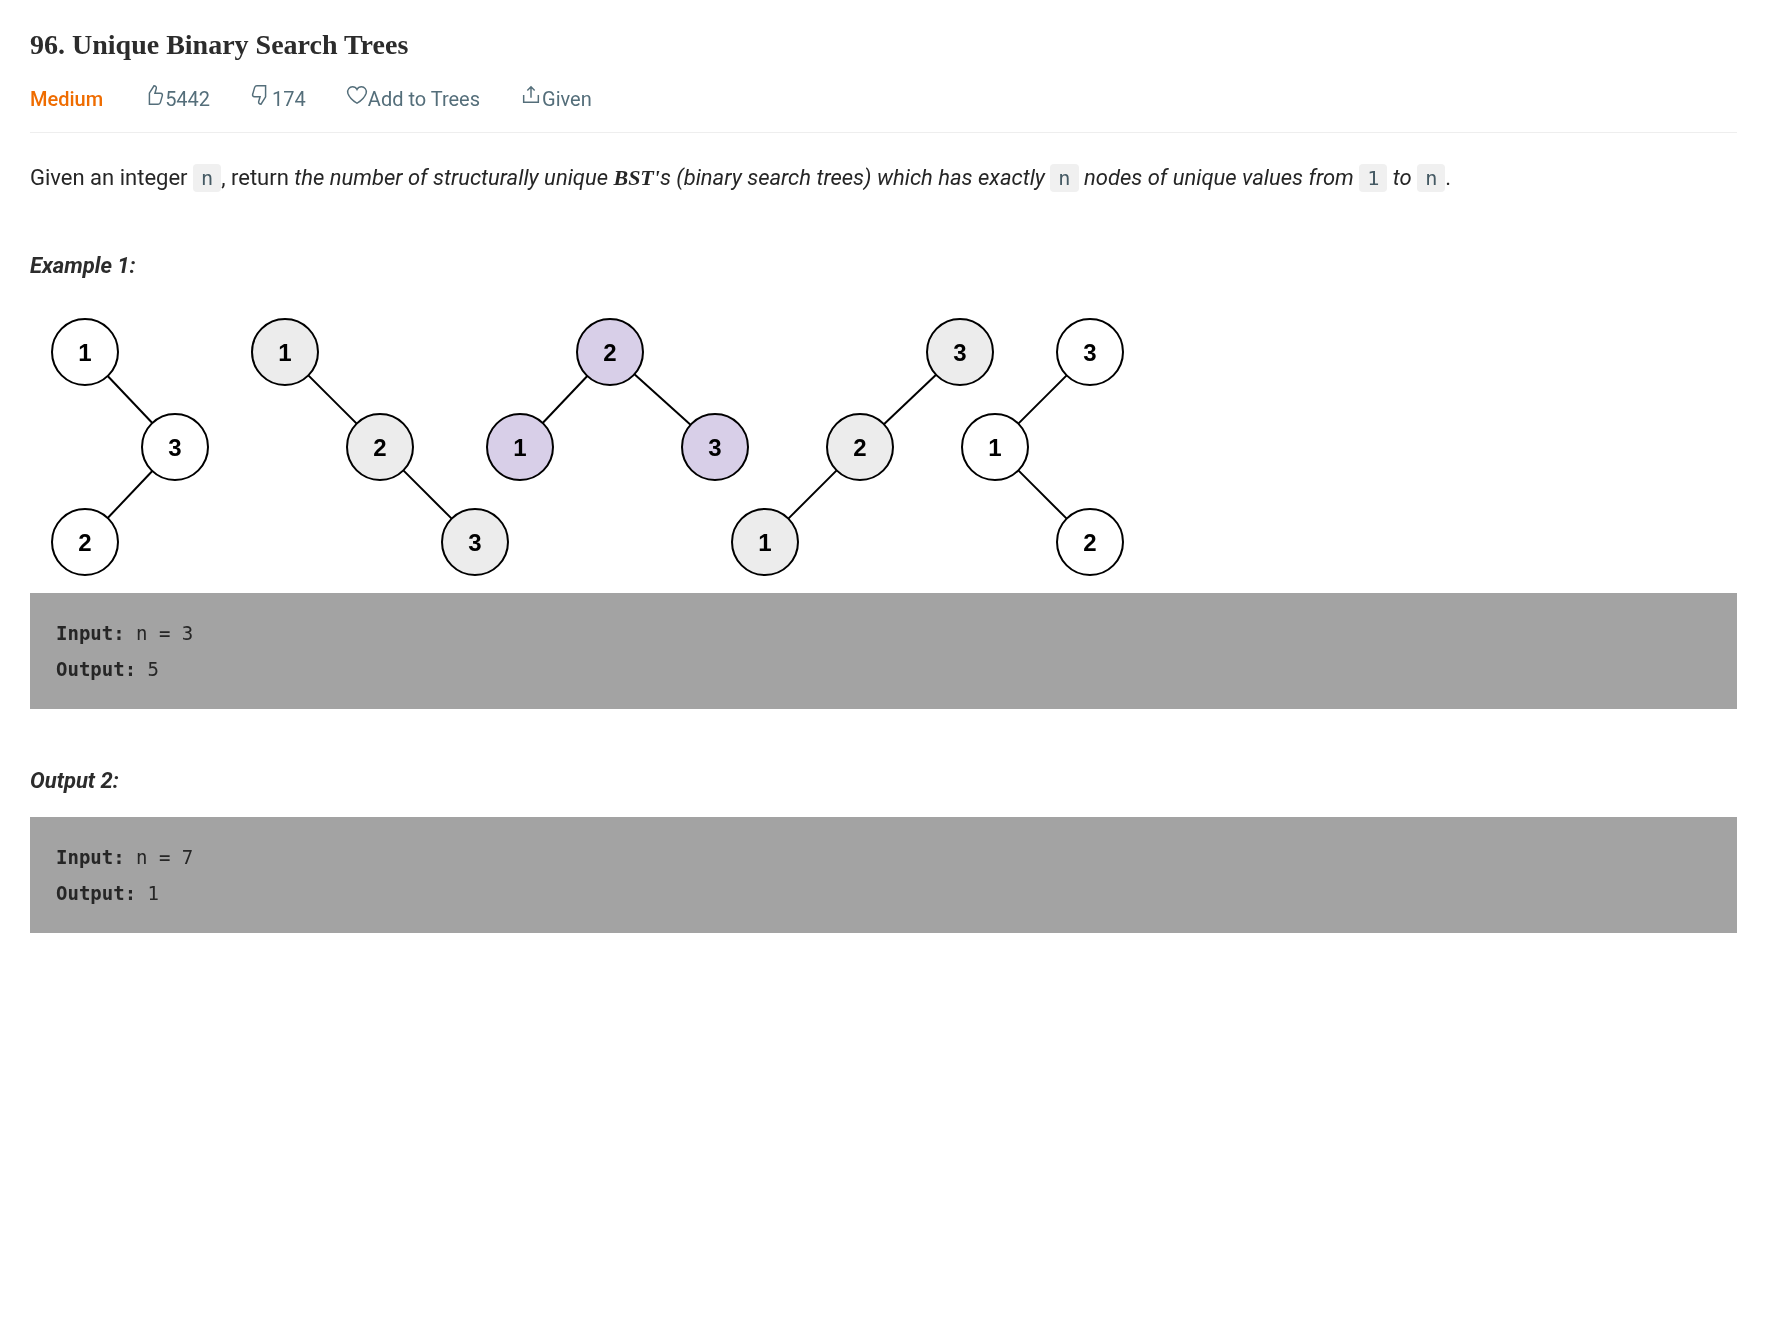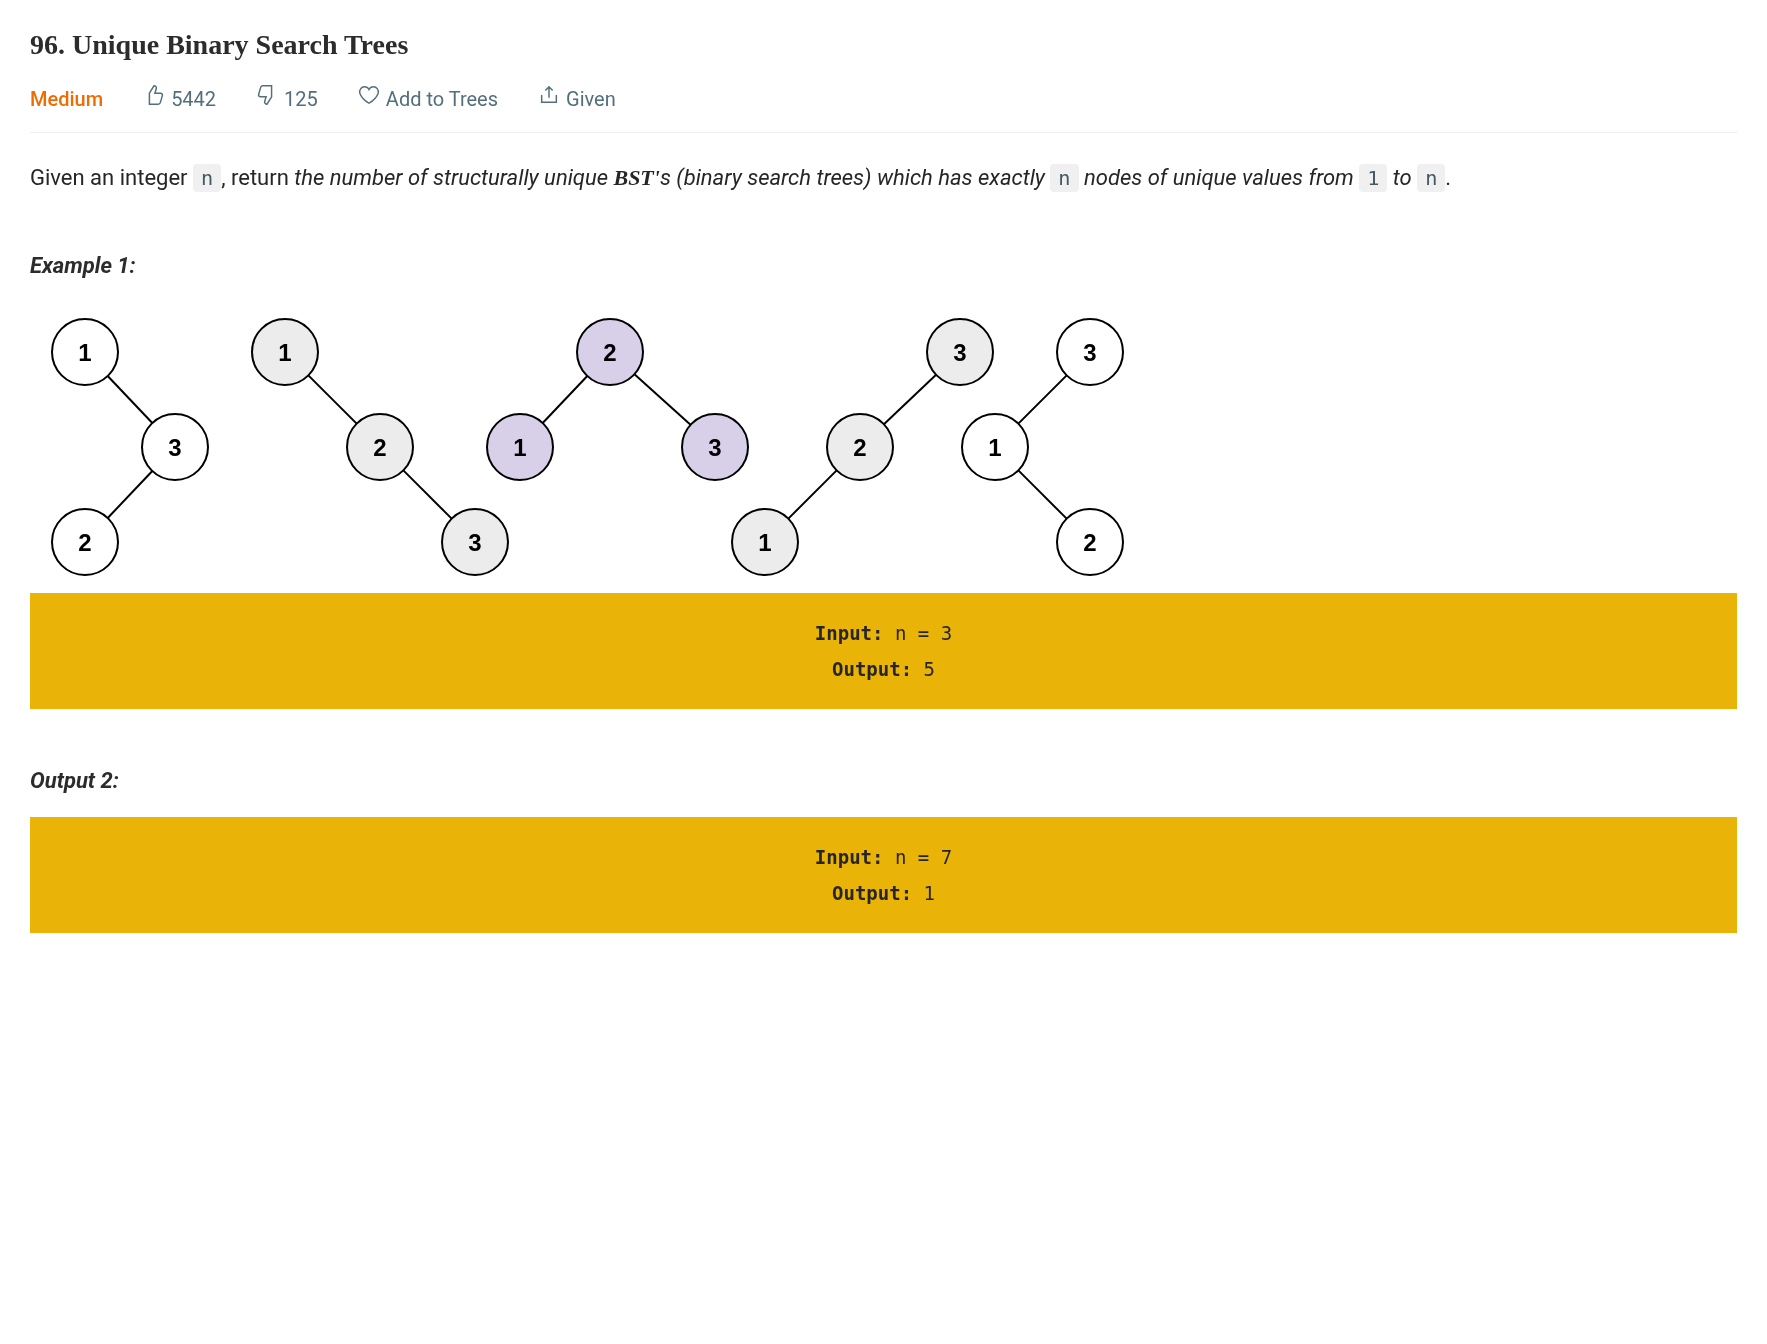--- a/index.html
+++ b/index.html
@@ -29,21 +29,21 @@
     color: #546e7a;
     font-size: 20px;
   }
   .difficulty {
     color: #ef6c00;
     font-weight: 500;
   }
   .meta-item {
     display: inline-flex;
     align-items: center;
-    gap: 6px;
+    gap: 0;
     cursor: pointer;
   }
   .meta-item svg { width: 22px; height: 22px; stroke: #546e7a; fill: none; stroke-width: 1.6; }
   .description { font-size: 22px; color: #262626; }
   .description em { font-style: italic; }
   .description strong { font-weight: 700; font-family: Liberation Serif, serif; }
   code.inline {
     background: #f0f0f0;
     border-radius: 4px;
     padding: 2px 8px;
@@ -64,29 +64,28 @@
     margin-bottom: 6px;
   }
   .diagram-wrap svg { display: block; }
   .node { stroke: #000; stroke-width: 2; }
   .node.white { fill: #fff; }
   .node.gray  { fill: #ececec; }
   .node.purple{ fill: #d8cfe8; }
   .nodetxt { font-family: Arial, sans-serif; font-size: 24px; font-weight: 700; text-anchor: middle; dominant-baseline: central; fill: #000; }
   .edge { stroke: #000; stroke-width: 2; }
   pre.codeblock {
-    background: #eab308;
+    background: #a3a3a3;
     padding: 22px 26px;
     font-family: ui-monospace, SFMono-Regular, Menlo, Consolas, monospace;
     font-size: 19px;
     line-height: 1.9;
     margin: 0;
     white-space: pre;
     color: #262626;
-    text-align: center;
   }
   pre.codeblock b { font-weight: 700; }
 </style>
 </head>
 <body>
 
 <h1 class="title">96. Unique Binary Search Trees</h1>
 
 <div class="meta-row">
   <span class="difficulty">Medium</span>
@@ -99,21 +98,21 @@
     </span>
     <span>5442</span>
   </span>
 
   <span class="meta-item">
     <span>
       <svg viewBox="0 0 24 24">
           <path d="M17 2v12M17 14l-5 8c-1.5 0-3-1-2.5-3L11 14H5c-2 0-2.5-1.5-2-3l2-7c.3-1 1-2 2.5-2H17z"></path>
         </svg>
     </span>
-    <span>125</span>
+    <span>174</span>
   </span>
 
   <span class="meta-item">
     <span>
       <svg viewBox="0 0 24 24">
           <path d="M12 21s-8-5-10-11c-1-4 2-7 5-7 2 0 4 1 5 3 1-2 3-3 5-3 3 0 6 3 5 7-2 6-10 11-10 11z"></path>
         </svg>
     </span>
     <span>Add to Trees</span>
   </span>

